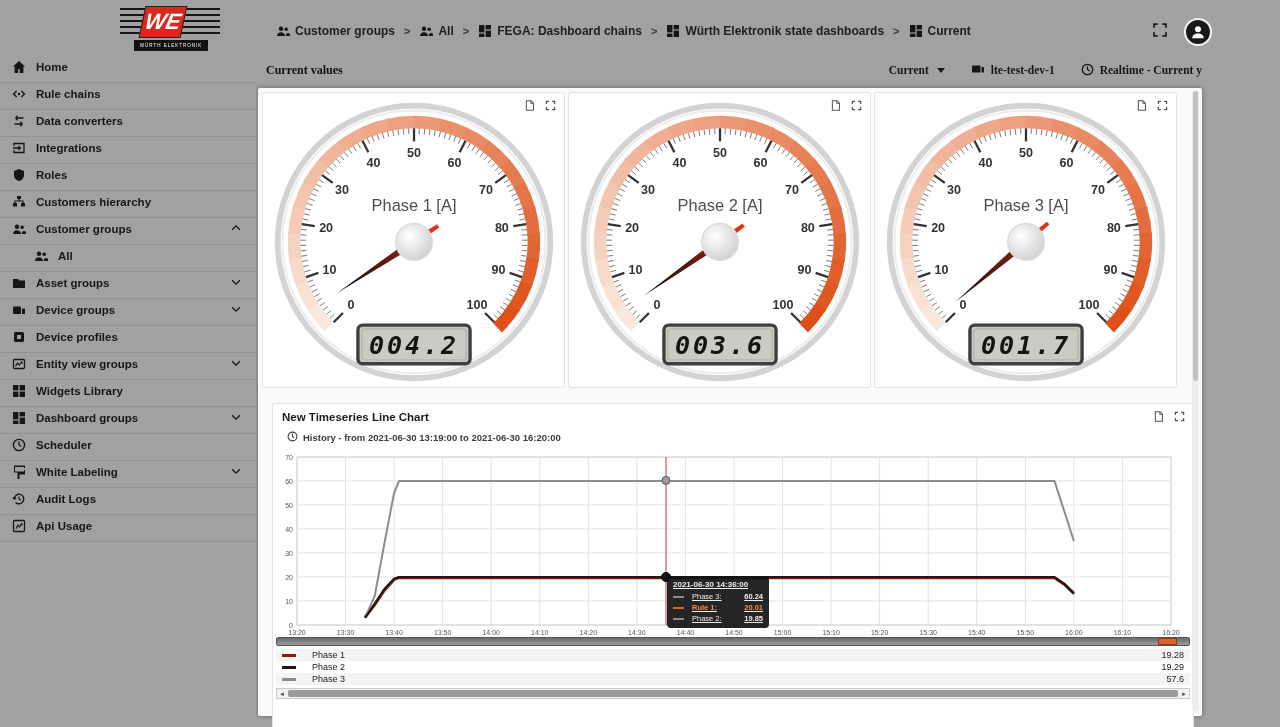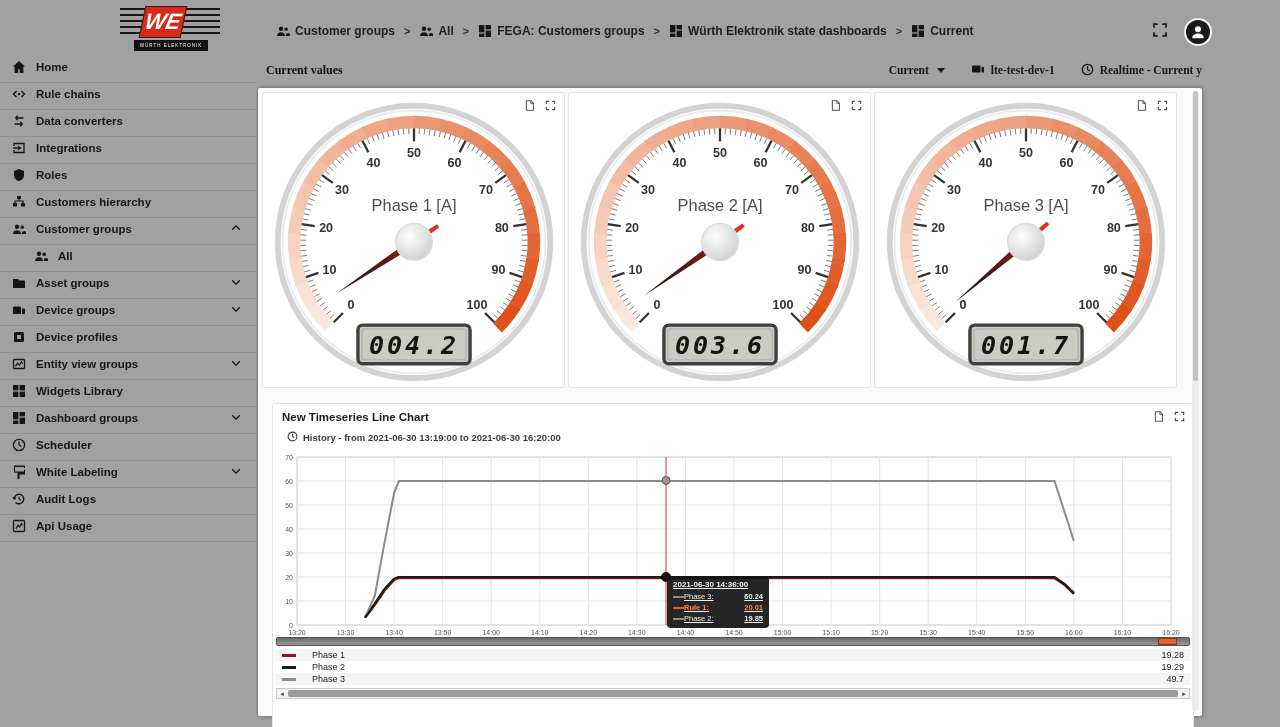--- a/index.html
+++ b/index.html
@@ -57,21 +57,21 @@
   .gauge-card svg.gauge { position:absolute; left:6px; top:2px; }
 
   .chart-card { left:8px; top:315px; width:922px; height:374px;margin-left:6px; }
   .chart-title { position:absolute; left:9px; top:7px; font-size:11.5px; font-weight:bold; color:#1a1a1a; }
   .chart-sub { position:absolute; left:14px; top:27px; display:flex; align-items:center; gap:5px;
     font-size:9.5px; font-weight:bold; color:#3c3c3c; }
   .plot-wrap { position:absolute; left:0; top:48px; width:922px; height:190px; }
   .tooltip { position:absolute; left:394px; top:172px; width:102px; background:rgba(18,18,18,.92);
     border-radius:4px; padding:4px 6px 3px; color:#eee; z-index:5;text-decoration:underline; }
   .tt-header { font-size:8px; font-weight:bold; margin-bottom:3px; }
-  .tt-row { display:flex; align-items:center; gap:0; font-size:7.5px; margin-bottom:2px; }
+  .tt-row { display:flex; align-items:center; gap:8px; font-size:7.5px; margin-bottom:2px; }
   .tt-swatch { width:11px; height:2px; flex:0 0 auto; }
   .tt-name { flex:1 1 auto; }
   .tt-val { font-weight:bold; }
   .tt-row.hl { color:#ff8c45; font-weight:bold; }
   .hscroll1 { position:absolute; left:3px; top:233px; width:914px; height:9px; border:1px solid #555;
     background:linear-gradient(#6b6b6b,#9a9a9a); border-radius:2px; }
   .hscroll1-thumb { position:absolute; right:12px; top:0; width:19px; height:7px; background:#e0622a; border:1px solid #8a3a12; }
   .legend { position:absolute; left:3px; top:245px; width:914px; }
   .lg-row { height:12px; display:flex; align-items:center; gap:16px; padding:0 6px; font-size:9px; color:#222; }
   .lg-row:nth-child(odd) { background:#f4f4f4; }
@@ -265,21 +265,21 @@
         <span>All</span>
       </span>
       <span class="bc-sep">&gt;</span>
       <span class="bc-item">
         <svg viewBox="0 0 14 14" width="14" height="14" fill="currentColor" style="color:#161616">
           <rect x="1" y="1" width="5.4" height="7.4"></rect>
           <rect x="7.6" y="1" width="5.4" height="4.4"></rect>
           <rect x="1" y="9.6" width="5.4" height="3.4"></rect>
           <rect x="7.6" y="6.6" width="5.4" height="6.4"></rect>
         </svg>
-        <span>FEGA: Customers groups</span>
+        <span>FEGA: Dashboard chains</span>
       </span>
       <span class="bc-sep">&gt;</span>
       <span class="bc-item">
         <svg viewBox="0 0 14 14" width="14" height="14" fill="currentColor" style="color:#161616">
           <rect x="1" y="1" width="5.4" height="7.4"></rect>
           <rect x="7.6" y="1" width="5.4" height="4.4"></rect>
           <rect x="1" y="9.6" width="5.4" height="3.4"></rect>
           <rect x="7.6" y="6.6" width="5.4" height="6.4"></rect>
         </svg>
         <span>Würth Elektronik state dashboards</span>
@@ -963,21 +963,21 @@
           <span class="lg-val">19.28</span>
         </div>
         <div class="lg-row">
           <span class="lg-swatch" style="background:#1a1a1a"></span>
           <span class="lg-name">Phase 2</span>
           <span class="lg-val">19.29</span>
         </div>
         <div class="lg-row">
           <span class="lg-swatch" style="background:#8c8c8c"></span>
           <span class="lg-name">Phase 3</span>
-          <span class="lg-val">49.7</span>
+          <span class="lg-val">57.6</span>
         </div>
       </div>
     <div class="hscroll2">
       <div class="hs2-arrow">◂</div>
       <div class="hs2-thumb"></div>
       <div class="hs2-arrow">▸</div>
     </div>
   </div>
 
   <div class="vscroll">

